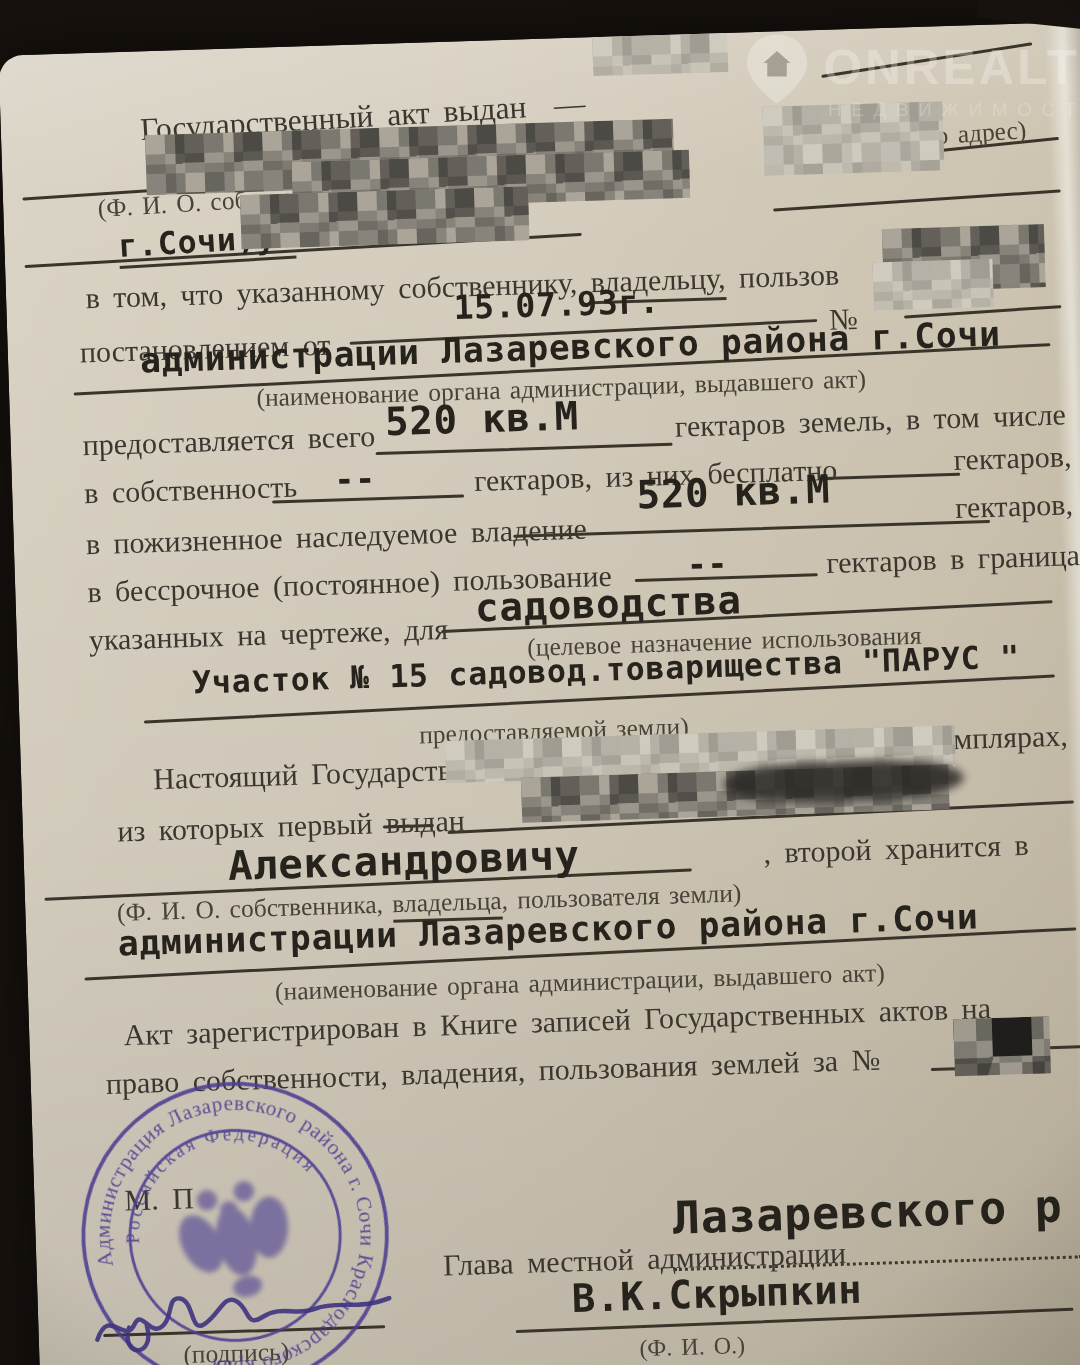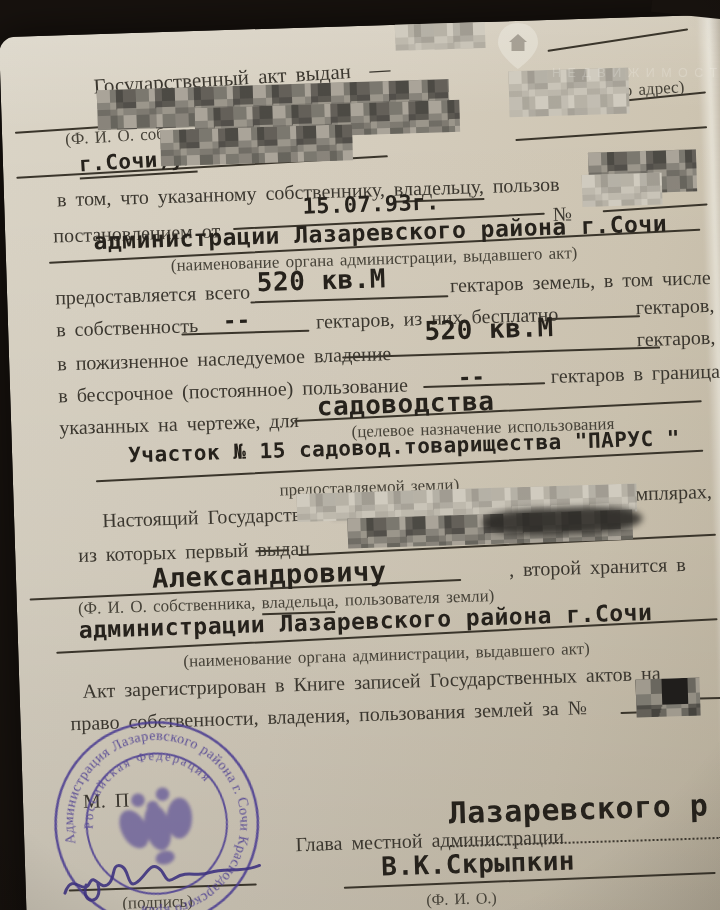--- a/index.html
+++ b/index.html
@@ -199,15 +199,16 @@
   </div>
 
   <div class="notch"></div>
 
   <div class="wm" style="left:496px;top:22px;">
     <svg width="44" height="48" viewBox="0 0 44 48">
       <path d="M22 1 C10 1 2 9.5 2 20.5 C2 33 22 47 22 47 C22 47 42 33 42 20.5 C42 9.5 34 1 22 1 Z" fill="rgba(250,248,243,0.32)"></path>
       <path d="M22 12 L31 20 L28.5 20 L28.5 29 L15.5 29 L15.5 20 L13 20 Z" fill="rgba(70,62,52,0.38)"></path>
     </svg>
   </div>
+  <div class="wm-brand">ONREALT</div>
   <div class="wm-sub">НЕДВИЖИМОСТЬ</div>
 
 </div>
 
 </body></html>

